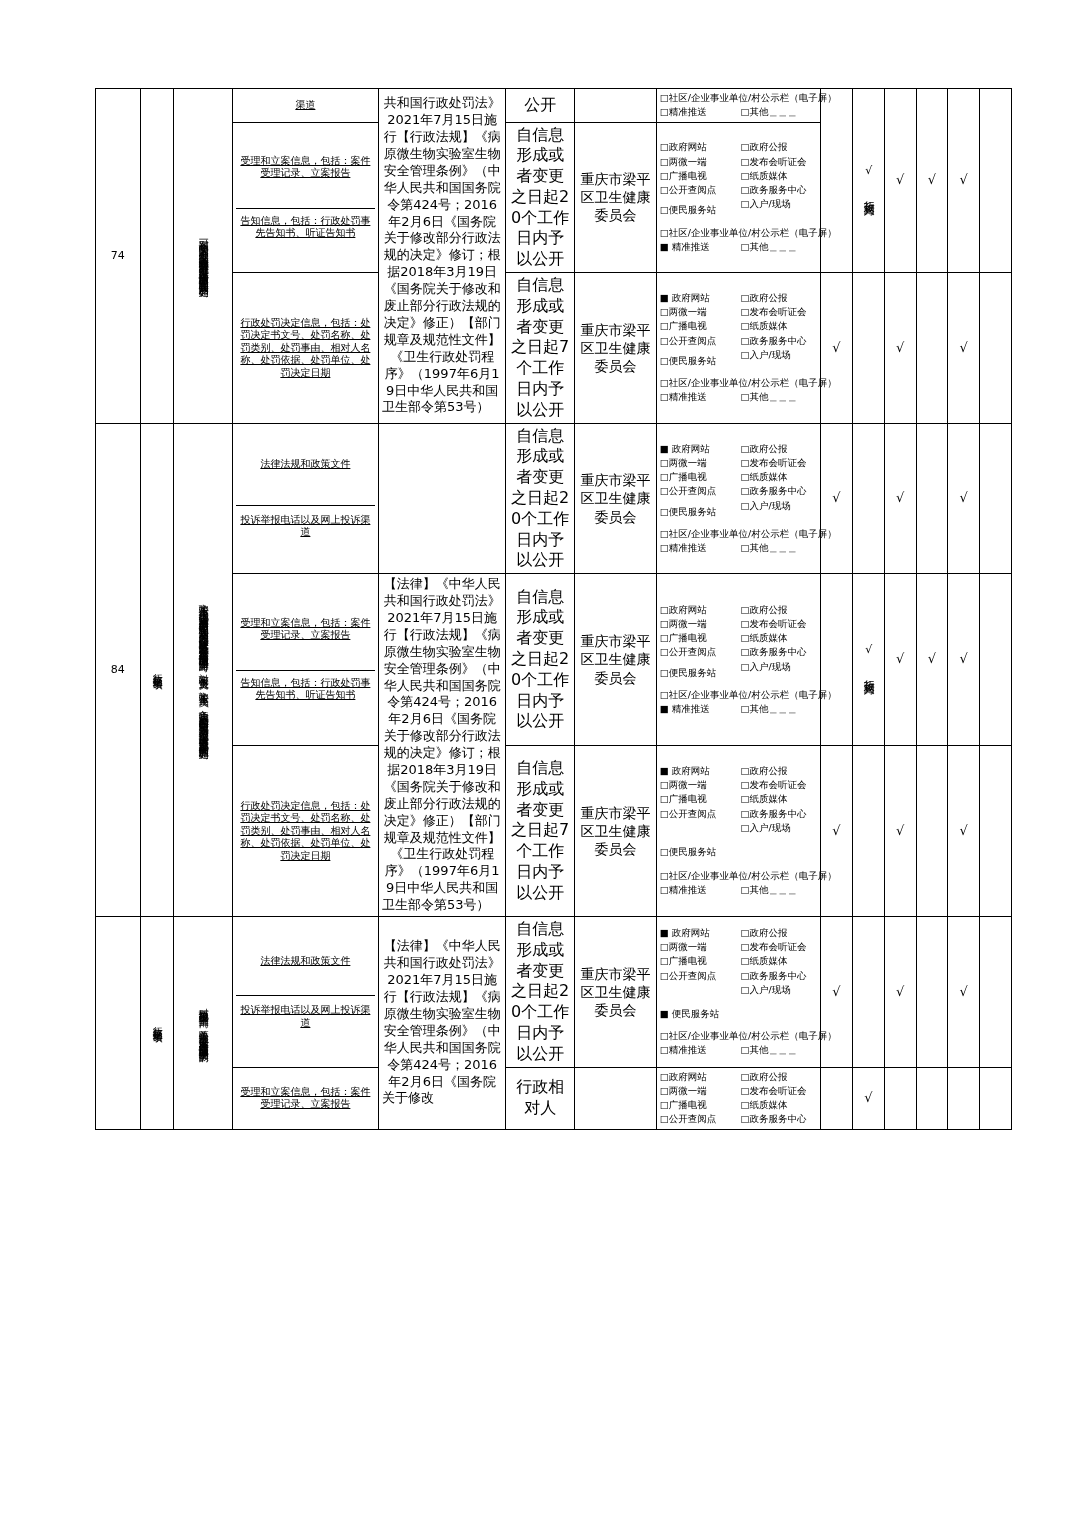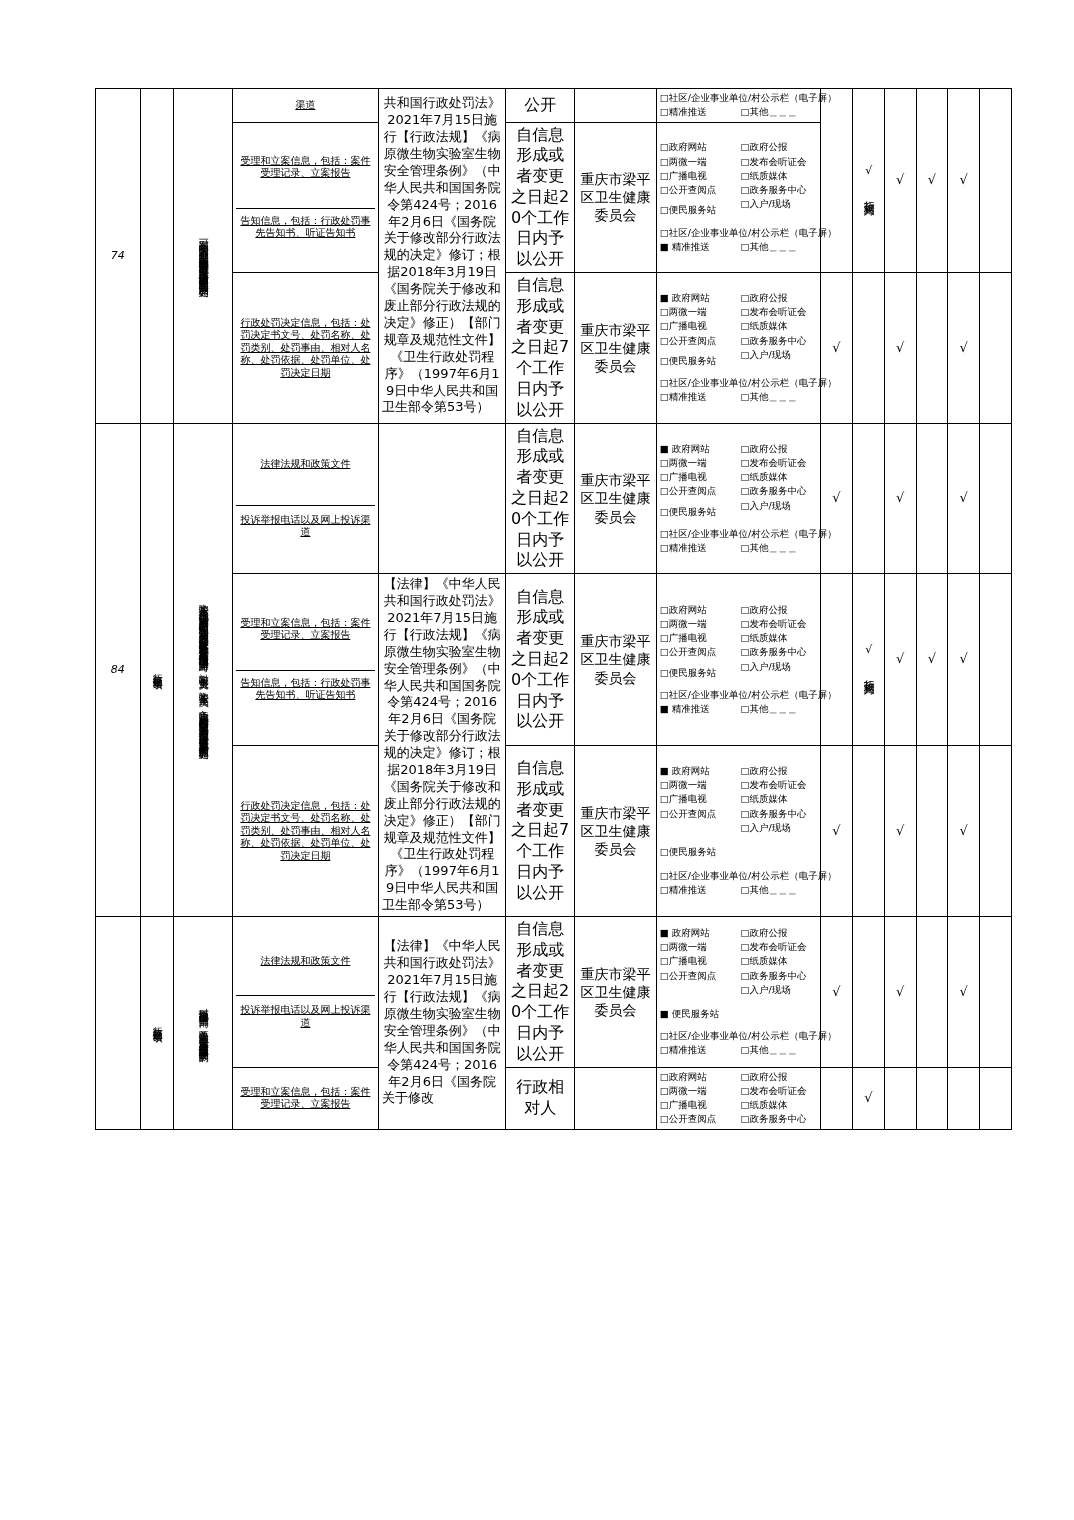--- a/index.html
+++ b/index.html
@@ -6,21 +6,21 @@
   body{width:1074px;height:1520px;font-family:"DejaVu Sans","Liberation Sans",sans-serif;color:#000;}
   .page{position:relative;width:1074px;height:1520px;box-sizing:border-box;padding:88px 62px 0 95px;}
   table.grid{border-collapse:collapse;table-layout:fixed;width:917px;font-size:10px;line-height:1.25;}
   table.grid td{border:1px solid #000;vertical-align:middle;text-align:center;padding:2px 3px;word-break:break-all;}
   .vert{writing-mode:vertical-rl;text-orientation:upright;letter-spacing:1px;white-space:nowrap;margin:0 auto;}
   .just{text-align:justify;text-align-last:center;}
   .chk{display:block;text-align:left;white-space:nowrap;font-size:9.5px;line-height:1.5;}
   .twocol{display:flex;gap:4px;}
   .twocol > div{flex:1;}
   .tick{font-size:13px;}
-  .num{font-size:11px;font-style:italic;}
+  .num{font-size:11px;}
   .padcell{padding:4px 4px;text-decoration:underline;}
   .chan{font-size:10px;}
   .lawcell{text-align:justify;text-align-last:left;font-size:13px;line-height:1.3;padding:2px 4px;}
   .orgcell{font-size:14px;line-height:1.3;margin-top:48px;}
   .timecell{font-size:16px;line-height:1.3;}
 </style>
 </head>
 <body>
 
 <div class="page">

